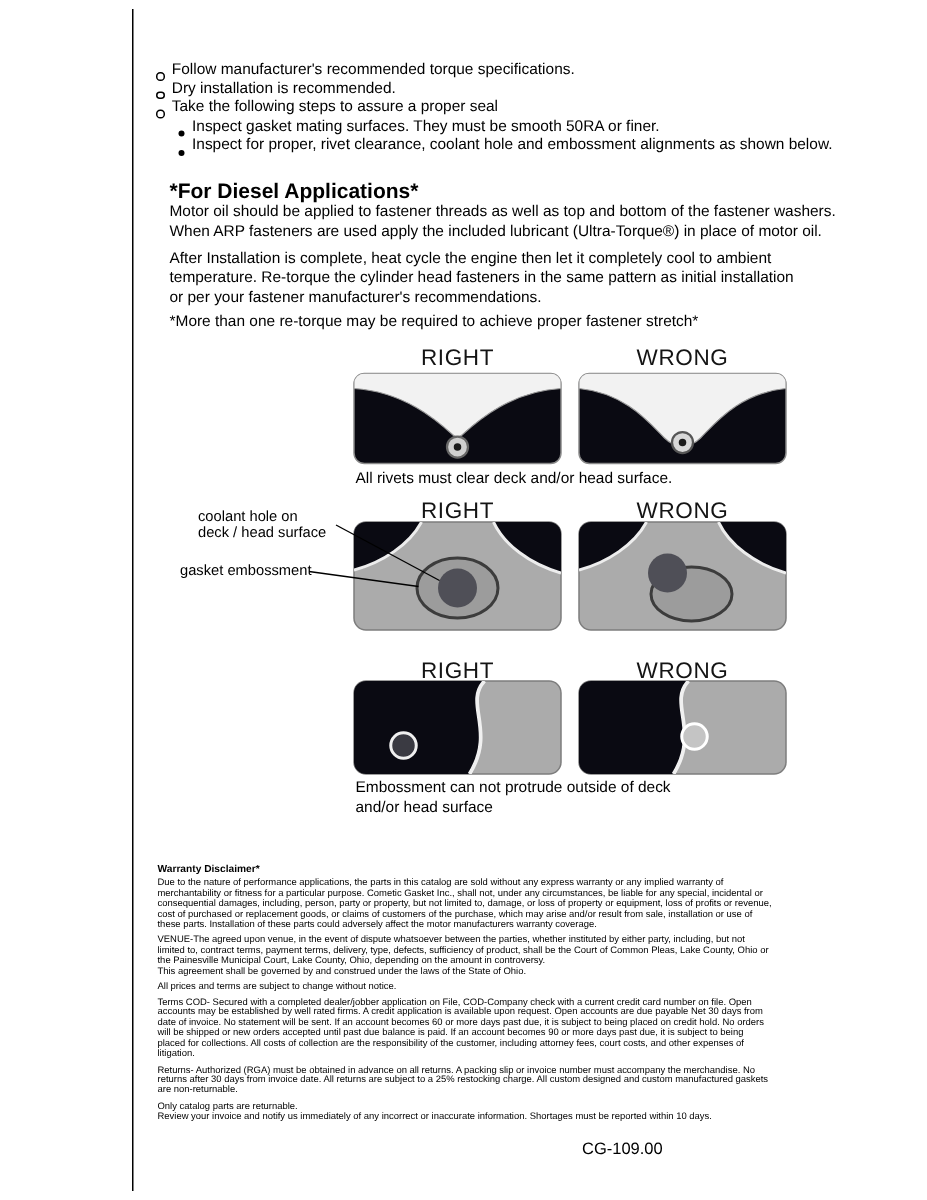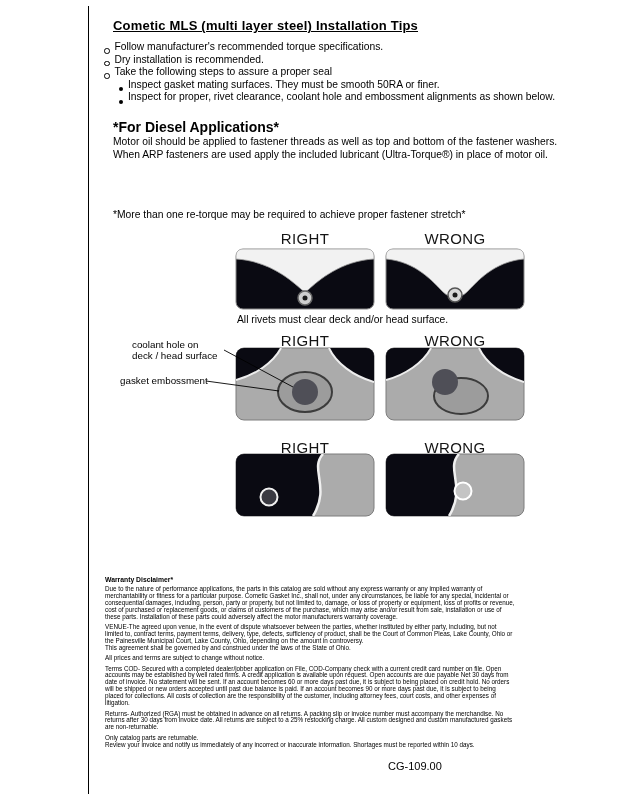--- a/index.html
+++ b/index.html
@@ -35,21 +35,20 @@
   .warranty h3{margin:0 0 3px 0;font-size:6.8px;font-weight:bold;}
   .warranty p{margin:0 0 3.5px 0;font-size:6.3px;line-height:6.9px;white-space:pre-line;}
   .pagenum{position:absolute;left:388px;top:760px;font-size:11px;}
 </style>
 </head>
 <body>
 
 <div class="page">
   <div class="vrule"></div>
 
-  <h1 class="title">Cometic MLS (multi layer steel) Installation Tips</h1>
 
   <ul class="tips">
     <li>
         <span class="circ"></span>
         <span>Follow manufacturer's recommended torque specifications.</span>
       </li>
     <li>
         <span class="circ"></span>
         <span>Dry installation is recommended.</span>
       </li>
@@ -63,20 +62,23 @@
       </li>
     <li class="sub">
         <span class="dot"></span>
         <span>Inspect for proper, rivet clearance, coolant hole and embossment alignments as shown below.</span>
       </li>
   </ul>
 
   <h2 class="h2">*For Diesel Applications*</h2>
   <p class="para p1">Motor oil should be applied to fastener threads as well as top and bottom of the fastener washers.
 When ARP fasteners are used apply the included lubricant (Ultra-Torque®) in place of motor oil.</p>
+  <p class="para p2">After Installation is complete, heat cycle the engine then let it completely cool to ambient
+temperature. Re-torque the cylinder head fasteners in the same pattern as initial installation
+or per your fastener manufacturer's recommendations.</p>
   <p class="para note">*More than one re-torque may be required to achieve proper fastener stretch*</p>
 
   <div class="diagrams">
 
     <div class="rw-label" style="left:235px;top:2px;">RIGHT</div>
     <div class="rw-label" style="left:385px;top:2px;">WRONG</div>
 
     <svg class="panel" style="left:235px;top:20px;" width="140" height="62" viewBox="0 0 140 62">
       <defs>
           <clipPath id="r1a">
@@ -167,20 +169,22 @@
             <rect x="1" y="1" width="138" height="62" rx="8"></rect>
           </clipPath>
         </defs>
       <rect x="1" y="1" width="138" height="62" rx="8" fill="#ababab" stroke="#7d7d7d"></rect>
       <g clip-path="url(#r3b)">
         <path d="M1,1 H74 C60,16 82,34 64,63 H1 Z" fill="#0a0a12"></path>
         <path d="M74,1 C60,16 82,34 64,63" stroke="#f0f0f0" stroke-width="2.5" fill="none"></path>
         <circle cx="78" cy="38" r="8.5" fill="#c4c4c4" stroke="#ffffff" stroke-width="2"></circle>
       </g>
     </svg>
+    <div class="cap" style="top:292px;">Embossment can not protrude outside of deck
+and/or head surface</div>
 
     <svg class="ann-lines" viewBox="0 0 618 330">
       <line x1="224" y1="122" x2="293" y2="159" stroke="#000" stroke-width="0.9"></line>
       <line x1="206" y1="153" x2="279" y2="163" stroke="#000" stroke-width="0.9"></line>
     </svg>
   </div>
 
   <div class="warranty">
     <h3>Warranty Disclaimer*</h3>
     <p>Due to the nature of performance applications, the parts in this catalog are sold without any express warranty or any implied warranty of merchantability or fitness for a particular purpose.  Cometic Gasket Inc., shall not, under any circumstances, be liable for any special, incidental or consequential damages, including, person, party or property, but not limited to, damage, or loss of property or equipment, loss of profits or revenue, cost of purchased or replacement goods, or claims of customers of the purchase, which may arise and/or result from sale, installation or use of these parts.  Installation of these parts could adversely affect the motor manufacturers warranty coverage.</p>

